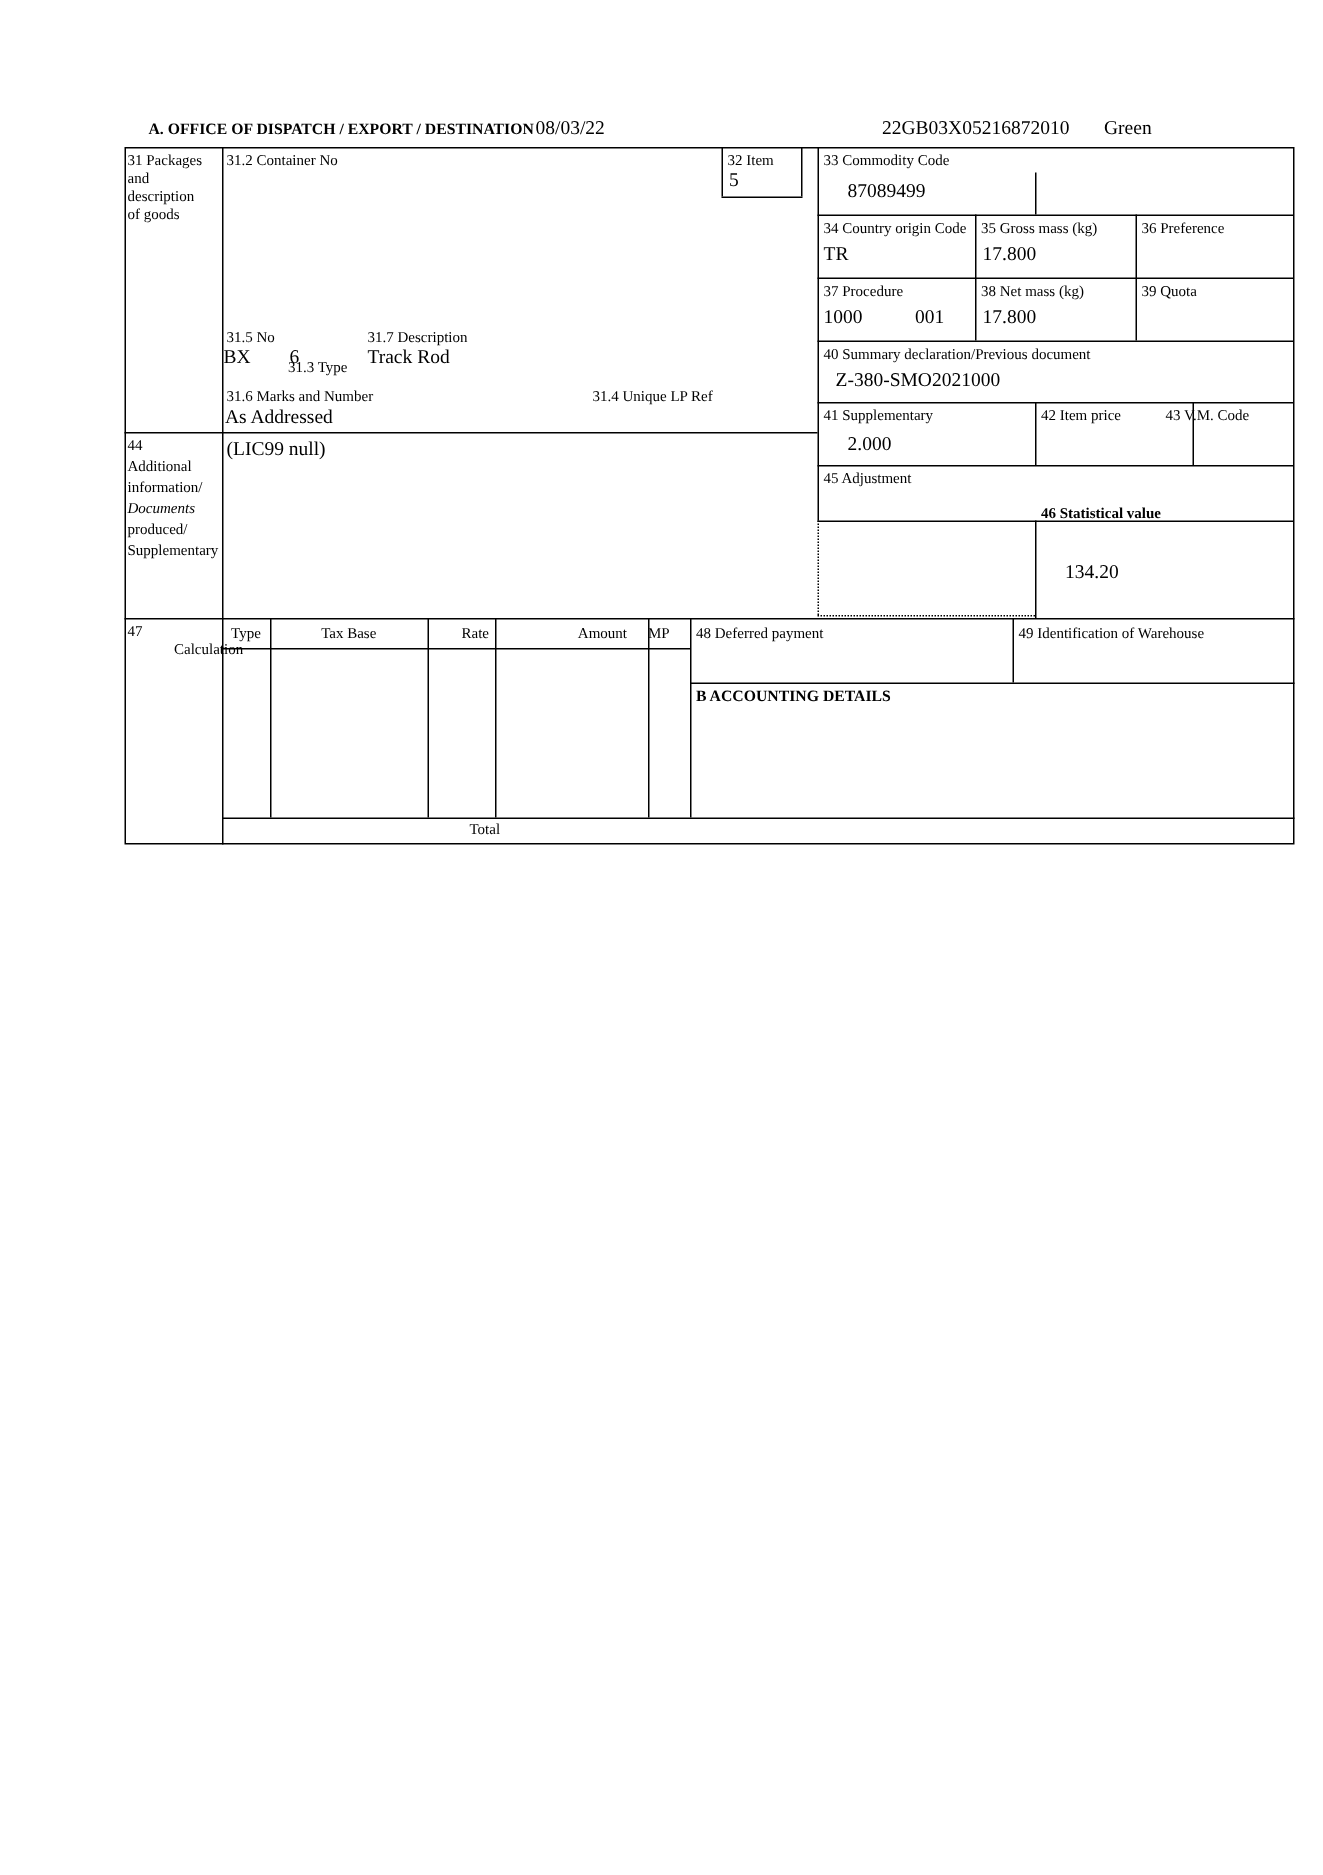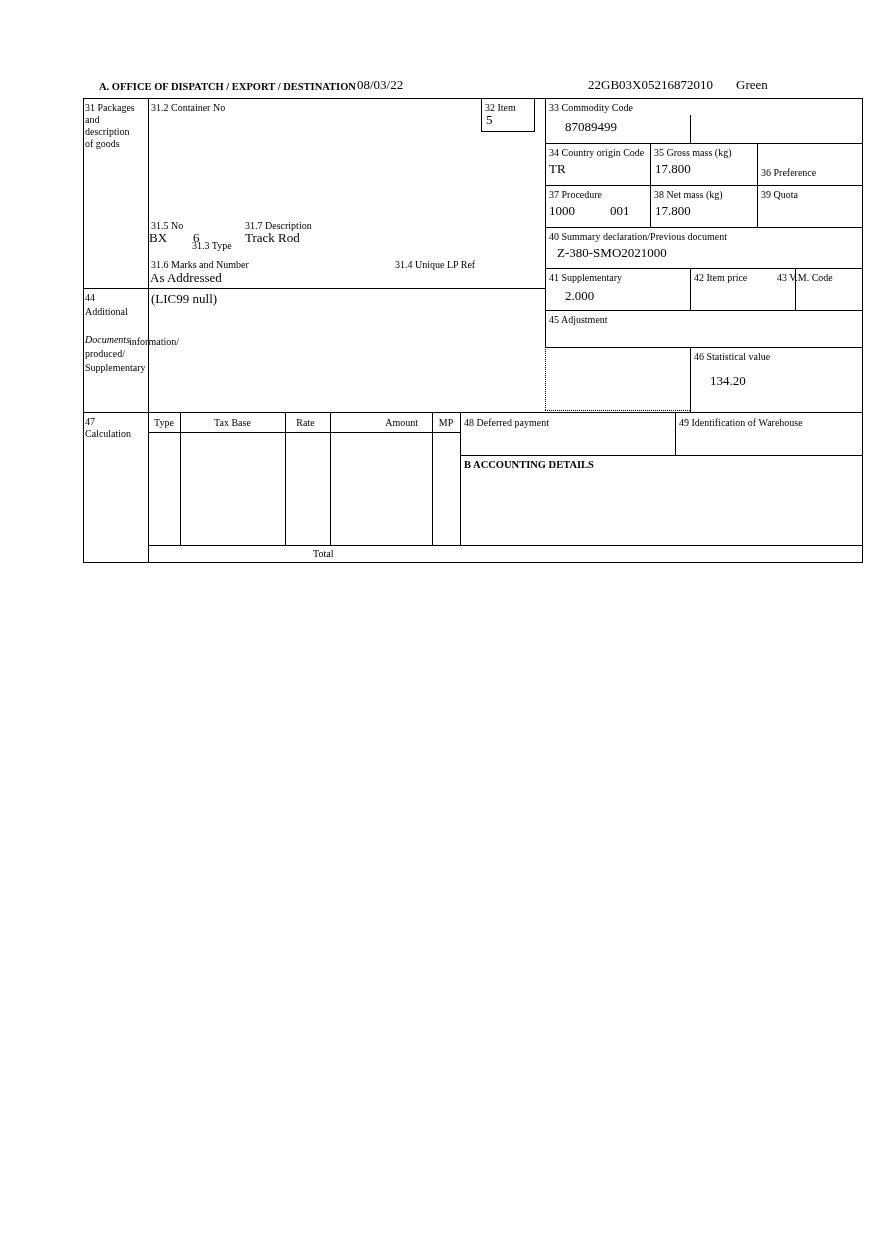--- a/index.html
+++ b/index.html
@@ -61,27 +61,27 @@
   <div class="dvl" style="left:545px;top:347px;height:63px;"></div>
   <div class="dhl" style="left:545px;top:410px;width:145px;"></div>
 
   <div class="lbl" style="left:85px;top:102px;">31 Packages</div>
   <div class="lbl" style="left:85px;top:114px;">and</div>
   <div class="lbl" style="left:85px;top:126px;">description</div>
   <div class="lbl" style="left:85px;top:138px;">of goods</div>
 
   <div class="lbl" style="left:85px;top:292px;">44</div>
   <div class="lbl" style="left:85px;top:306px;">Additional</div>
-  <div class="lbl" style="left:85px;top:336px;margin-left:44px;">information/</div>
+  <div class="lbl" style="left:85px;top:320px;">information/</div>
   <div class="lbl" style="left:85px;top:334px;font-style:italic;">Documents</div>
   <div class="lbl" style="left:85px;top:348px;">produced/</div>
   <div class="lbl" style="left:85px;top:362px;">Supplementary</div>
 
   <div class="lbl" style="left:85px;top:416px;">47</div>
-  <div class="lbl" style="left:85px;top:428px;">Calculation</div>
+  <div class="lbl" style="left:85px;top:428px;padding-left:31px;">Calculation</div>
 
   <div class="lbl" style="left:151px;top:102px;">31.2 Container No</div>
   <div class="lbl" style="left:485px;top:102px;">32 Item</div>
   <div class="val" style="left:486px;top:113px;">5</div>
 
   <div class="lbl" style="left:151px;top:220px;">31.5 No</div>
   <div class="lbl" style="left:192px;top:220px;margin-top:20px;">31.3 Type</div>
   <div class="lbl" style="left:245px;top:220px;">31.7 Description</div>
   <div class="val" style="left:149px;top:231px;">BX</div>
   <div class="val" style="left:193px;top:231px;">6</div>
@@ -91,47 +91,47 @@
   <div class="lbl" style="left:395px;top:259px;">31.4 Unique LP Ref</div>
   <div class="val" style="left:150px;top:271px;">As Addressed</div>
 
   <div class="lbl" style="left:549px;top:102px;">33 Commodity Code</div>
   <div class="val" style="left:565px;top:120px;">87089499</div>
 
   <div class="lbl" style="left:549px;top:147px;">34 Country origin Code</div>
   <div class="val" style="left:549px;top:162px;">TR</div>
   <div class="lbl" style="left:654px;top:147px;">35 Gross mass (kg)</div>
   <div class="val" style="left:655px;top:162px;">17.800</div>
-  <div class="lbl" style="left:761px;top:147px;margin-top:20px;">36 Preference</div>
+  <div class="lbl" style="left:761px;top:147px;">36 Preference</div>
 
   <div class="lbl" style="left:549px;top:189px;">37 Procedure</div>
   <div class="val" style="left:549px;top:204px;">1000</div>
   <div class="val" style="left:610px;top:204px;">001</div>
   <div class="lbl" style="left:654px;top:189px;">38 Net mass (kg)</div>
   <div class="val" style="left:655px;top:204px;">17.800</div>
   <div class="lbl" style="left:761px;top:189px;font-family:Liberation Serif, serif;">39 Quota</div>
 
   <div class="lbl" style="left:549px;top:231px;">40 Summary declaration/Previous document</div>
   <div class="val" style="left:557px;top:246px;">Z-380-SMO2021000</div>
 
   <div class="lbl" style="left:549px;top:272px;">41 Supplementary</div>
   <div class="val" style="left:565px;top:289px;">2.000</div>
   <div class="lbl" style="left:694px;top:272px;">42 Item price</div>
   <div class="lbl" style="left:777px;top:272px;">43 V.M. Code</div>
 
   <div class="val" style="left:151px;top:292px;">(LIC99 null)</div>
 
   <div class="lbl" style="left:549px;top:314px;">45 Adjustment</div>
-  <div class="lbl" style="left:694px;top:351px;">46 Statistical value</div>
+  <div class="lbl" style="left:694px;top:337px;font-weight:bold;">46 Statistical value</div>
   <div class="val" style="left:710px;top:374px;">134.20</div>
 
   <div class="chead" style="left:148px;width:32px;text-align:center;">Type</div>
   <div class="chead" style="left:180px;width:105px;text-align:center;">Tax Base</div>
-  <div class="chead" style="left:285px;width:41px;text-align:center;">Rate</div>
+  <div class="chead" style="left:285px;width:41px;text-align:right;">Rate</div>
   <div class="chead" style="left:330px;width:88px;text-align:right;">Amount</div>
-  <div class="chead" style="left:432px;width:28px;text-align:center;">MP</div>
+  <div class="chead" style="left:432px;width:28px;text-align:left;">MP</div>
   <div class="lbl" style="left:313px;top:548px;">Total</div>
 
   <div class="lbl" style="left:464px;top:417px;">48 Deferred payment</div>
   <div class="lbl" style="left:679px;top:417px;">49 Identification of Warehouse</div>
   <div class="lbl b" style="left:464px;top:459px;font-size:10.5px;">B ACCOUNTING DETAILS</div>
 
 </div>
 
 </body></html>

